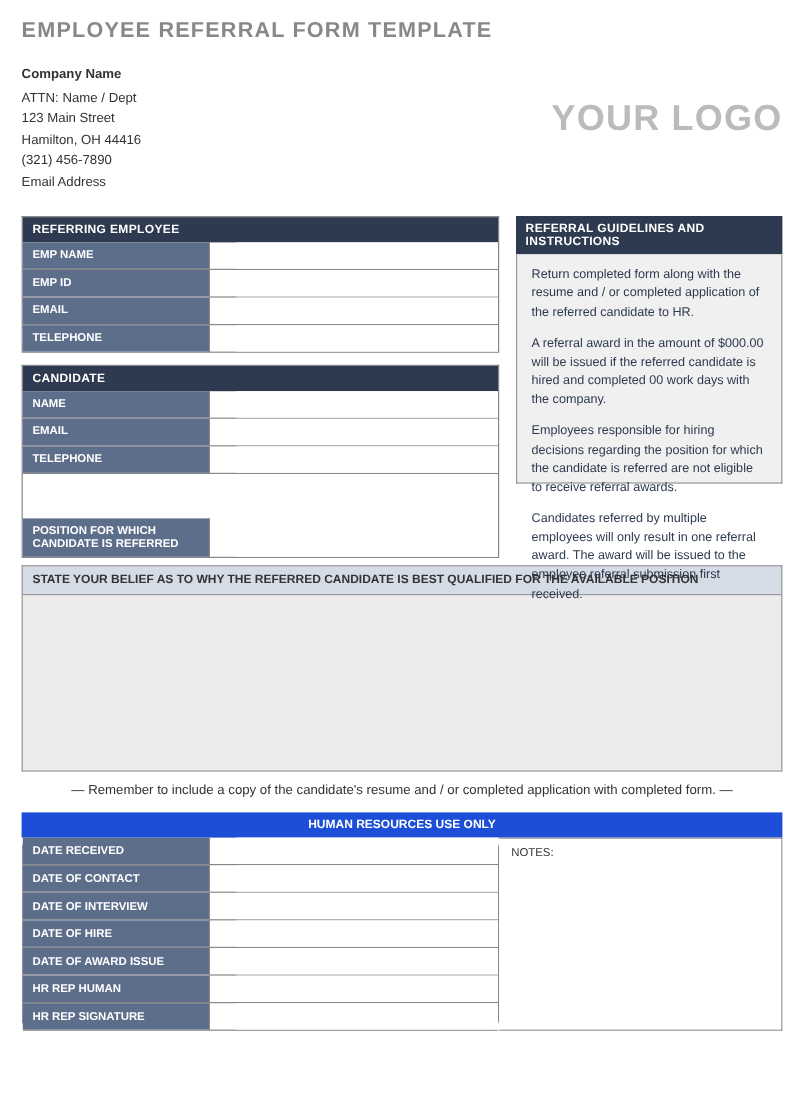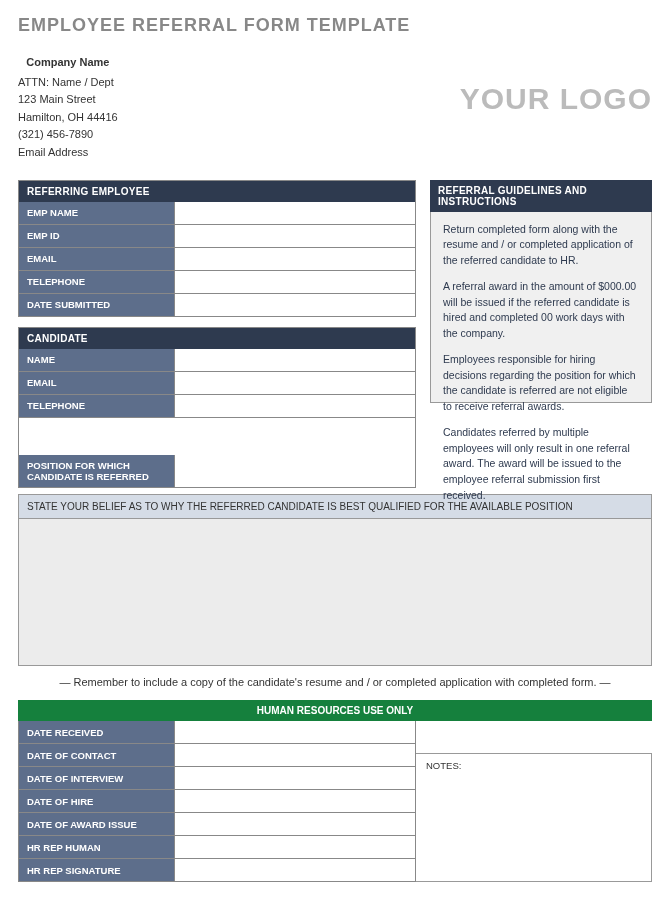--- a/index.html
+++ b/index.html
@@ -1,40 +1,40 @@
 <!DOCTYPE html>
 <html><head>
 <meta charset="utf-8">
 <style>
 * { box-sizing: border-box; margin: 0; padding: 0; }
 body { font-family: Arial, sans-serif; font-size: 11px; background: #fff; width: 670px; padding: 15px 18px; color: #333; }
 .header-title { color: #888; font-size: 18px; font-weight: bold; letter-spacing: 1px; margin-bottom: 18px; }
 .header-row { display: flex; justify-content: space-between; align-items: flex-start; margin-bottom: 18px; }
 .company-info { font-size: 11px; line-height: 1.6; color: #333; }
-.company-name { font-weight: 600; margin-bottom: 2px; text-align: center; }
+.company-name { font-weight: 600; margin-bottom: 2px; }
 .logo { font-size: 30px; font-weight: bold; color: #bbb; letter-spacing: 1px; margin-top: 28px; }
 .two-col { display: flex; gap: 14px; margin-bottom: 6px; }
 .left-col { flex: 0 0 398px; }
 .right-col { flex: 1; }
 .section-header { background: #2e3a4f; color: #fff; font-weight: bold; font-size: 10px; padding: 5px 8px; letter-spacing: 0.3px; }
 .field-row { display: flex; border-bottom: 1px solid #888; gap: 22px; }
 .field-row:last-child { border-bottom: 1px solid #888; }
 .field-label { background: #5d6e8b; color: #fff; font-weight: bold; font-size: 9.5px; padding: 5px 8px; width: 156px; flex-shrink: 0; border-right: 1px solid #888; display: flex; align-items: center; }
 .field-input { flex: 1; background: #fff; min-height: 22px; }
 .section-gap { height: 10px; }
 .guidelines-box { background: #f0f0f0; border: 1px solid #999; padding: 10px 12px; font-size: 10.5px; line-height: 1.5; color: #2e3a4f; height: 191px; border-top: none; }
 .guidelines-box div { margin-bottom: 10px; }
 .guidelines-box div:last-child { margin-bottom: 0; }
-.belief-header { background: #d5dce6; color: #333; font-weight: normal; font-size: 10px; padding: 6px 8px; border: 1px solid #999; border-bottom: none; margin-top: 2px; }
+.belief-header { background: #d5dce6; color: #333; font-weight: bold; font-size: 10px; padding: 6px 8px; border: 1px solid #999; border-bottom: none; margin-top: 2px; }
 .belief-box { background: #ececec; border: 1px solid #999; height: 148px; }
 .reminder { text-align: center; font-size: 11px; color: #333; margin: 10px 0 12px; }
-.hr-header { background: #15803d; color: #fff; font-weight: bold; font-size: 10px; padding: 5px 8px; text-align: center; }
+.hr-header { background: #1d4ed8; color: #fff; font-weight: bold; font-size: 10px; padding: 5px 8px; text-align: center; }
 .hr-section { display: flex; }
 .hr-left { flex: 0 0 398px; }
-.hr-right { flex: 1; border: 1px solid #999; border-left: none; padding: 6px 10px; font-size: 9.5px; color: #333; margin-top: 32px; }
+.hr-right { flex: 1; border: 1px solid #999; border-left: none; padding: 6px 10px; font-size: 9.5px; color: #333; }
 .hr-right-label { font-weight: normal; }
 .tbl { border-left: 1px solid #888; border-right: 1px solid #888; border-top: 1px solid #888; }
 .tbl .section-header { border: none; }
 </style>
 </head>
 <body>
 
 <div class="header-title">EMPLOYEE REFERRAL FORM TEMPLATE</div>
 
 <div class="header-row">
@@ -60,24 +60,20 @@
       <div class="field-row">
           <div class="field-label">EMP ID</div>
           <div class="field-input"></div>
         </div>
       <div class="field-row">
           <div class="field-label">EMAIL</div>
           <div class="field-input"></div>
         </div>
       <div class="field-row">
           <div class="field-label">TELEPHONE</div>
-          <div class="field-input"></div>
-        </div>
-      <div class="field-row">
-          <div class="field-label">DATE SUBMITTED</div>
           <div class="field-input"></div>
         </div>
     </div>
     <div class="section-gap"></div>
     <div class="tbl">
       <div class="section-header">CANDIDATE</div>
       <div class="field-row">
           <div class="field-label">NAME</div>
           <div class="field-input"></div>
         </div>
@@ -107,21 +103,21 @@
 </div>
 
 <div class="belief-header">STATE YOUR BELIEF AS TO WHY THE REFERRED CANDIDATE IS BEST QUALIFIED FOR THE AVAILABLE POSITION</div>
 <div class="belief-box"></div>
 
 <div class="reminder">— Remember to include a copy of the candidate's resume and / or completed application with completed form. —</div>
 
 <div class="hr-header">HUMAN RESOURCES USE ONLY</div>
 <div class="hr-section">
   <div class="hr-left">
-    <div class="tbl" style="border-top:none;">
+    <div class="tbl" style="border-top:none;border-radius:10px;">
       <div class="field-row">
           <div class="field-label">DATE RECEIVED</div>
           <div class="field-input"></div>
         </div>
       <div class="field-row">
           <div class="field-label">DATE OF CONTACT</div>
           <div class="field-input"></div>
         </div>
       <div class="field-row">
           <div class="field-label">DATE OF INTERVIEW</div>

